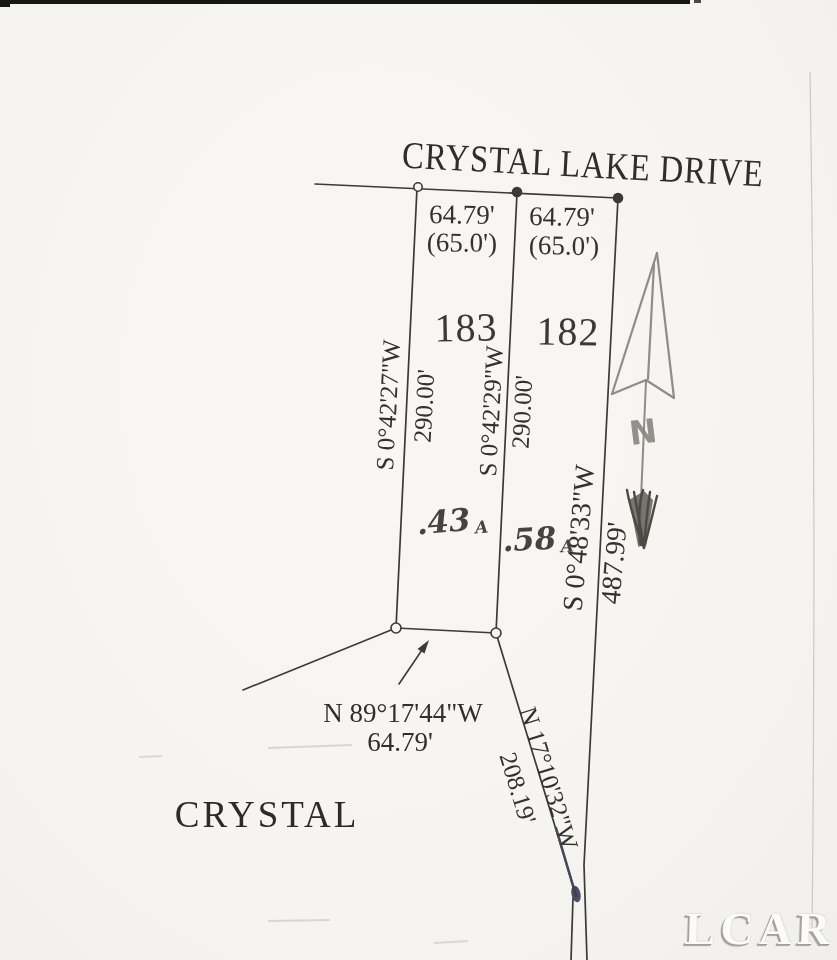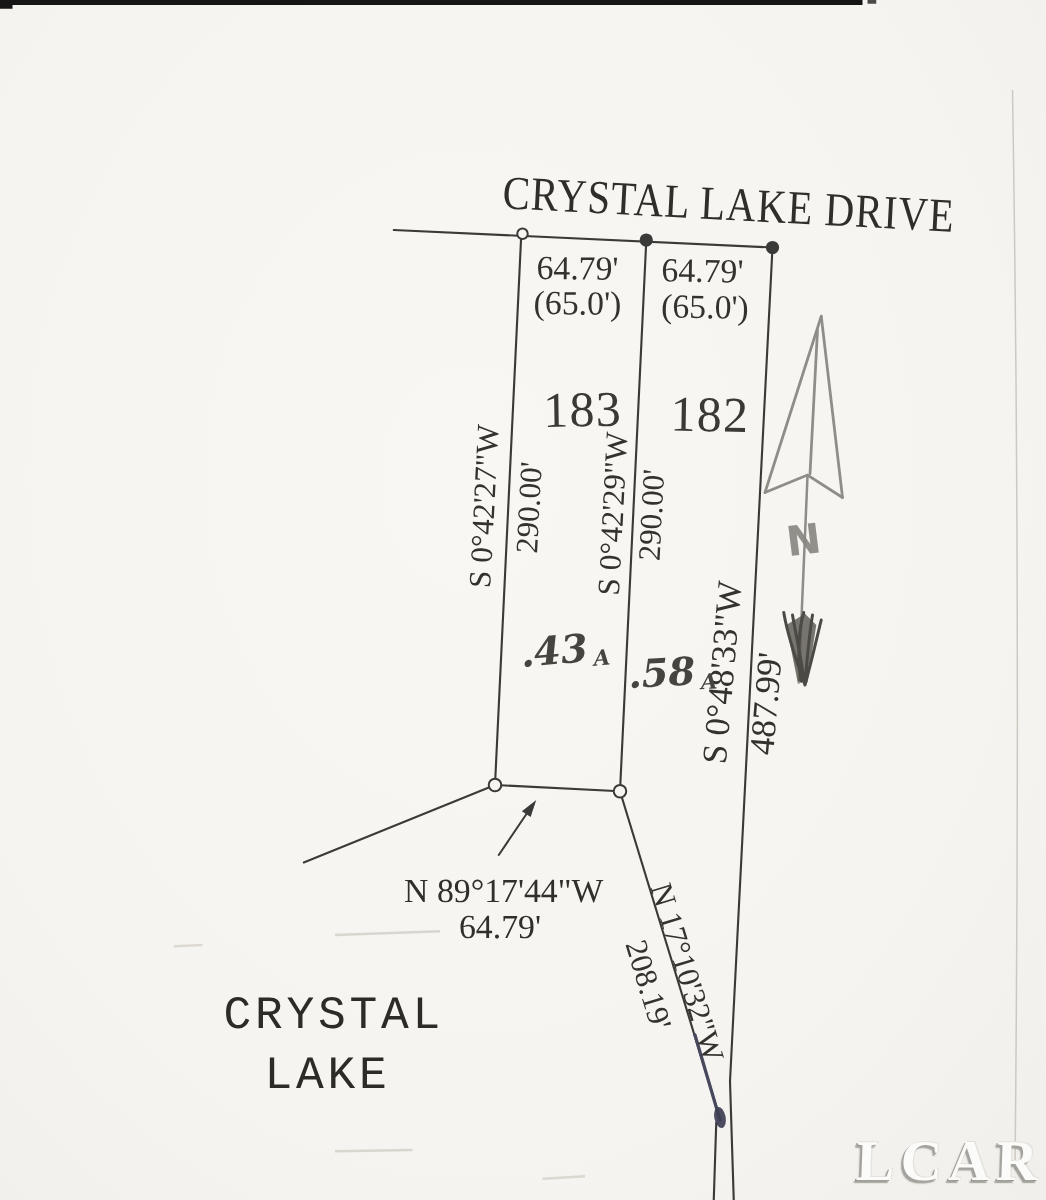--- a/index.html
+++ b/index.html
@@ -9,21 +9,21 @@
     font-family:"Liberation Serif", serif;color:#2e2d2a;
   }
   .lbl{position:absolute;white-space:nowrap;line-height:1;}
   .road-title{font-size:38px;letter-spacing:1px;color:#2f2e2b;}
   .dim{font-size:27px;color:#33322f;}
   .lotnum{font-size:40px;color:#3a3935;letter-spacing:1px;}
   .side-dim{font-size:25px;color:#33322f;}
   .side-dim-e{font-size:28px;color:#33322f;}
   .south-dim{font-size:27px;color:#302f2c;}
   .diag-dim{font-size:25px;color:#33322f;}
-  .lakename{font-size:37px;letter-spacing:3px;color:#2c2b28;font-family:Liberation Mono, monospace;}
+  .lakename{font-size:37px;letter-spacing:3px;color:#2c2b28;}
   .area{font-family:"DejaVu Serif", serif;font-style:italic;font-weight:bold;color:#45443e;}
   .area .num{font-size:31px;}
   .area .unit{font-size:17px;margin-left:4px;vertical-align:-4px;}
   .north-n{font-family:"DejaVu Sans", sans-serif;font-weight:bold;font-size:33px;color:#87867f;opacity:.9;}
   .watermark{
     font-family:"Liberation Serif", serif;font-weight:bold;font-size:46px;letter-spacing:5px;
     color:#fbfbf9;text-shadow:-2px 2px 1px #a3a19c, 1px -1px 0 #e4e2dd, -1px 1px 0 #8f8d88;
   }
   svg{position:absolute;left:0;top:0;}
 </style>
@@ -120,17 +120,16 @@
 
   <div class="lbl south-dim" style="left:403px;top:713px;transform:translate(-50%,-50%);">N 89°17'44"W</div>
   <div class="lbl south-dim" style="left:400px;top:742px;transform:translate(-50%,-50%);">64.79'</div>
 
   <div class="lbl diag-dim" style="left:549px;top:778px;transform:translate(-50%,-50%) rotate(73deg);">N 17°10'32"W</div>
   <div class="lbl diag-dim" style="left:518px;top:788px;transform:translate(-50%,-50%) rotate(73deg);">208.19'</div>
 
   <div class="lbl north-n" style="left:643px;top:432px;transform:translate(-50%,-50%) rotate(-7deg);">N</div>
 
   <div class="lbl lakename" style="left:267px;top:814px;transform:translate(-50%,-50%);">CRYSTAL</div>
-  <div class="lbl lakename" style="left:262px;top:862px;transform:translate(-50%,-50%);">LAKE</div>
 
   <div class="lbl watermark" style="left:760px;top:929px;transform:translate(-50%,-50%) skewX(-2deg);">LCAR</div>
 
 </div>
 
 </body></html>

